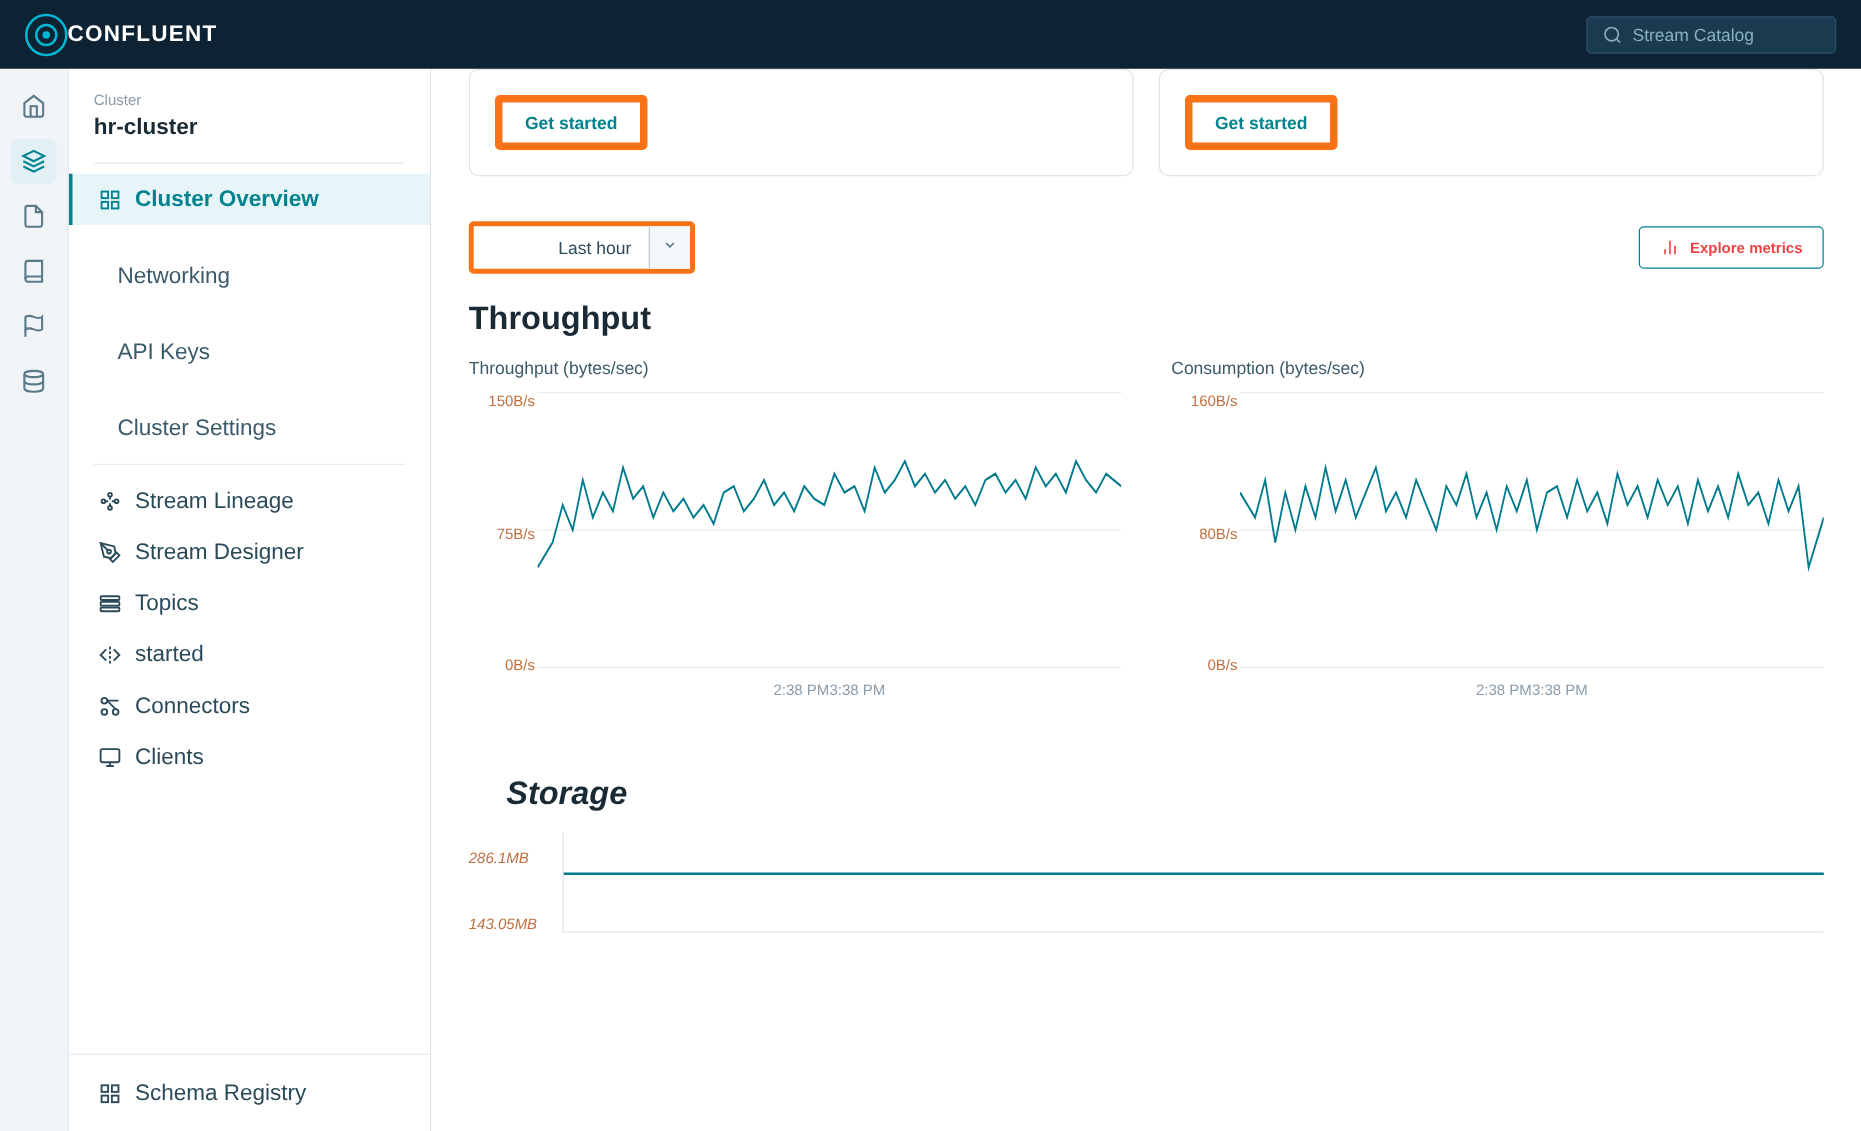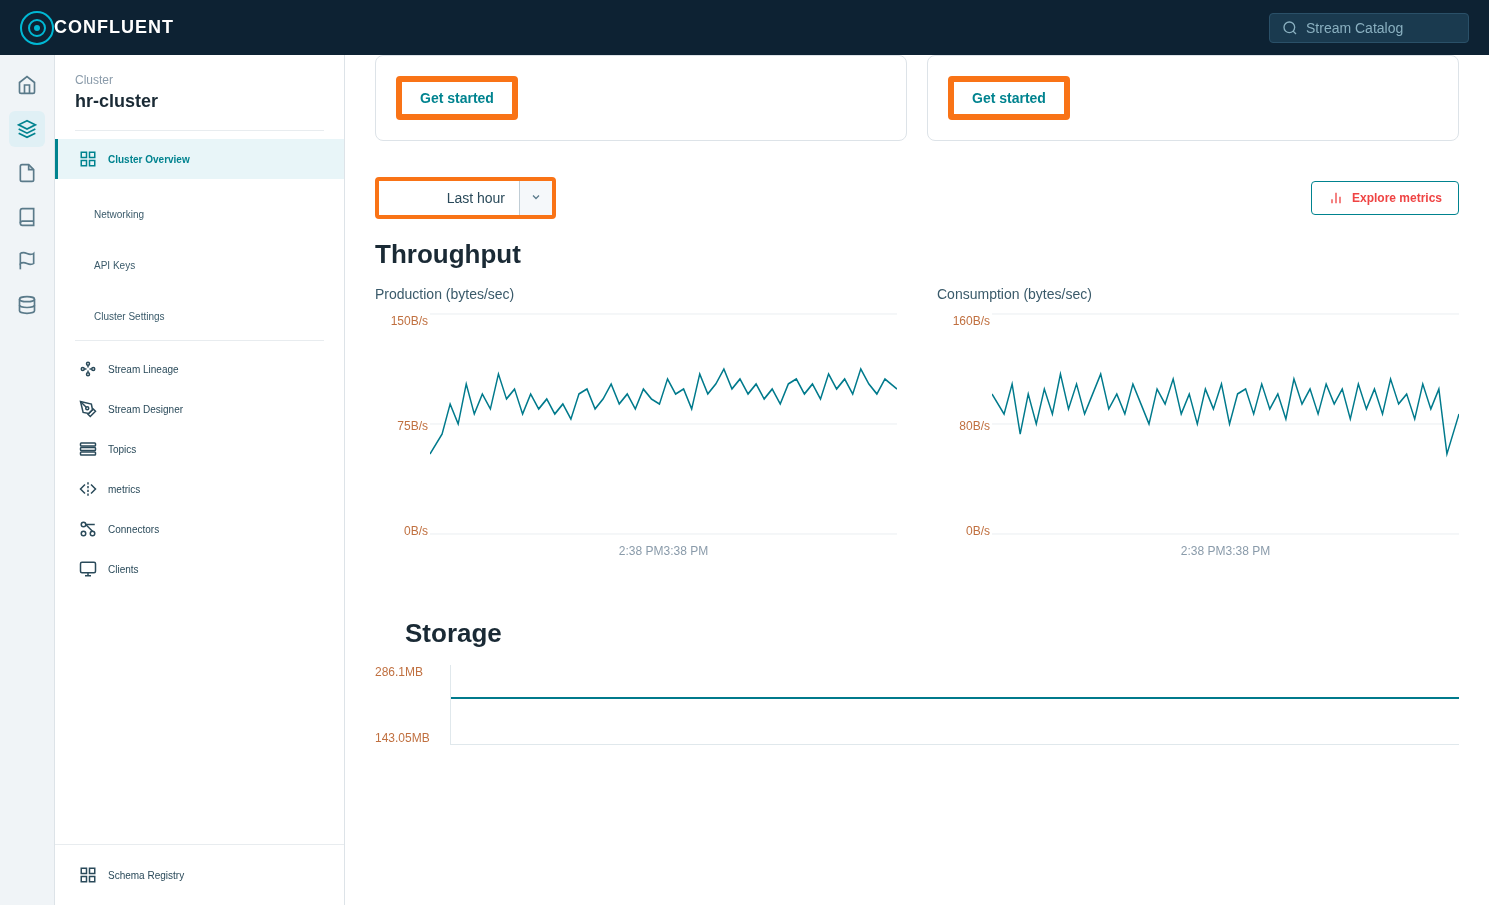--- a/index.html
+++ b/index.html
@@ -119,21 +119,21 @@
       height: 1px;
       background: #e8ecef;
       margin: 8px 20px;
     }
     .sidebar-nav-item {
       display: flex;
       align-items: center;
       padding: 10px 20px;
       cursor: pointer;
       color: #2a4a5a;
-      font-size: 10px;
+      font-size: 18px;
       font-weight: 500;
       gap: 10px;
       border-left: 3px solid transparent;
     }
     .sidebar-nav-item.active {
       background: #e8f5f8;
       border-left: 3px solid #00838f;
       color: #00838f;
       font-weight: 600;
     }
@@ -286,20 +286,21 @@
     }
     svg.chart-svg {
       width: 100%;
       height: 220px;
       overflow: visible;
     }
 
     
     .storage-section {
       padding: 20px 30px 0;
+      font-style: italic;
     }
   </style>
 </head>
 <body>
 
 <div class="topnav">
   <div class="topnav-logo">
     <div class="logo-circle">
       <div class="logo-inner"></div>
     </div>
@@ -432,21 +433,21 @@
     </div>
 
     <div class="sidebar-nav-item">
       <div class="sidebar-nav-icon">
         <svg width="18" height="18" viewBox="0 0 24 24" fill="none" stroke="currentColor" stroke-width="2">
           <polyline points="16 18 22 12 16 6"></polyline>
             <polyline points="8 6 2 12 8 18"></polyline>
             <line x1="12" y1="3" x2="12" y2="21" stroke-dasharray="3,2"></line>
         </svg>
       </div>
-      <span>metrics</span>
+      <span>started</span>
     </div>
 
     <div class="sidebar-nav-item">
       <div class="sidebar-nav-icon">
         <svg width="18" height="18" viewBox="0 0 24 24" fill="none" stroke="currentColor" stroke-width="2">
           <circle cx="6" cy="6" r="3"></circle>
             <circle cx="18" cy="18" r="3"></circle>
             <circle cx="6" cy="18" r="3"></circle>
           <line x1="9" y1="6" x2="21" y2="6"></line>
             <line x1="9" y1="6" x2="18" y2="15"></line>
@@ -509,21 +510,21 @@
         </svg>
         <span>Explore metrics</span>
       </button>
     </div>
 
     <div>
       <div class="section-title">Throughput</div>
       <div class="charts-grid">
 
         <div class="chart-container">
-          <div class="chart-label">Production (bytes/sec)</div>
+          <div class="chart-label">Throughput (bytes/sec)</div>
           <div class="chart-wrapper">
             <div style="position:relative;">
               <div class="chart-y-labels">
                 <span style="color:#c07040;">150B/s</span>
                 <span style="color:#c07040;">75B/s</span>
                 <span style="color:#c07040;">0B/s</span>
               </div>
               <svg class="chart-svg" viewBox="0 0 580 220" preserveAspectRatio="none">
                 <defs>
                   <clipPath id="clip1">
@@ -572,21 +573,21 @@
               <span>3:38 PM</span>
             </div>
           </div>
         </div>
       </div>
     </div>
 
     <div class="storage-section">
       <div class="section-title">Storage</div>
       <div style="position:relative; margin-left:75px;">
-        <div style="position:absolute;left:-75px;top:0;font-size:12px;color:#c07040;">
+        <div style="position:absolute;left:-75px;top:13px;font-size:12px;color:#c07040;">
           <span>286.1MB</span>
         </div>
         <div style="height:80px; border-bottom:1px solid #e0e8ec; border-left:1px solid #e0e8ec; position:relative;">
           <div style="position:absolute;top:40%;left:0;right:0;height:2px;background:#007a8c;"></div>
         </div>
         <div style="position:absolute;left:-75px;bottom:0;font-size:12px;color:#c07040;">
           <span>143.05MB</span>
         </div>
       </div>
     </div>

